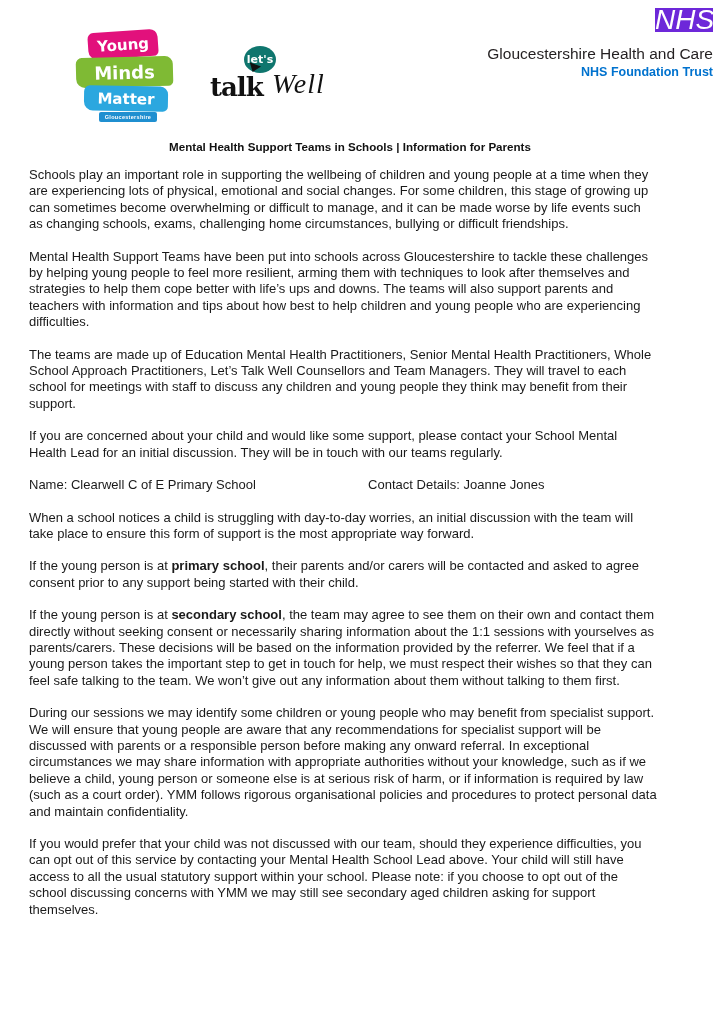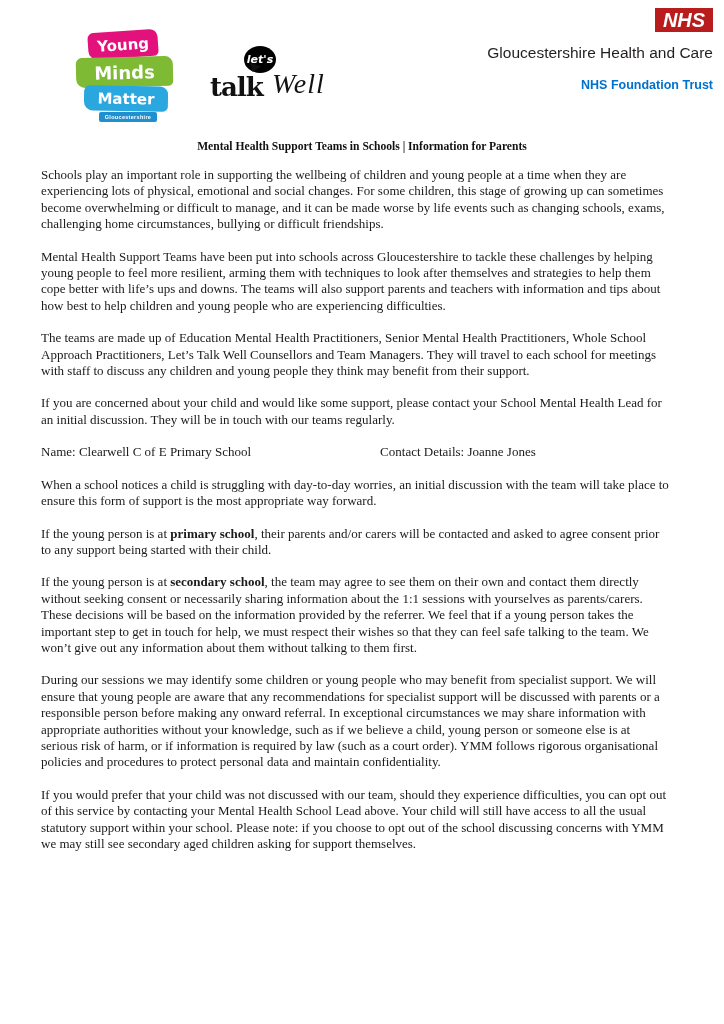--- a/index.html
+++ b/index.html
@@ -33,23 +33,23 @@
     position: absolute; left: 23px; top: 84px; width: 58px; height: 10px;
     background: #1f8fd0; color: #fff; border-radius: 2px;
     font-size: 5.5px; font-weight: bold; text-align: center; line-height: 10px;
     letter-spacing: 0.3px;
   }
 
   
   .talkwell { position: absolute; left: 210px; top: 44px; width: 120px; height: 54px; color: #111; }
   .tw-bubble {
     position: absolute; left: 34px; top: 2px; width: 32px; height: 27px;
-    background: #000000; border-radius: 50%;
+    background: #0f766e; border-radius: 50%;
     display: flex; align-items: center; justify-content: center;
-    color: #fff; font-style: italic; font-weight: bold; font-size: 11px;
+    color: #fff; font-weight: bold; font-size: 11px;
     font-family: "DejaVu Sans", sans-serif;
   }
   .tw-bubble::after {
     content: ""; position: absolute; left: 3px; bottom: -5px;
     width: 0; height: 0;
     border: 6px solid transparent; border-top: 8px solid #111;
     transform: rotate(20deg);
   }
   .tw-talk {
     position: absolute; left: 0; top: 20px;
@@ -58,29 +58,29 @@
   }
   .tw-well {
     position: absolute; left: 62px; top: 24px;
     font-family: Liberation Serif, serif; font-style: italic;
     font-size: 28px; letter-spacing: 1px;
   }
 
   
   .nhs { position: absolute; right: 11px; top: 8px; text-align: right; }
   .nhs-box {
-    display: inline-block; width: 58px; height: 24px; background: #b91c1c;
-    color: #fff; font-style: italic; font-weight: bold; font-size: 20px;
+    display: inline-block; width: 58px; height: 24px; background: #6d28d9;
+    color: #fff; font-style: italic; font-weight: normal; font-size: 28px;
     line-height: 24px; text-align: center; letter-spacing: 0;
   }
   .nhs-org { margin-top: 12px; font-size: 15.5px; font-weight: normal; color: #231f20; }
-  .nhs-sub { margin-top: 16px; font-size: 12.5px; font-weight: bold; color: #0072ce; }
+  .nhs-sub { margin-top: 2px; font-size: 12.5px; font-weight: bold; color: #0072ce; }
 
   
-  .doc { position: absolute; left: 41px; top: 140px; width: 642px; font-family: Liberation Serif, serif; }
+  .doc { position: absolute; left: 29px; top: 140px; width: 642px; }
   .doc-title {
     font-size: 11.6px; font-weight: bold; text-align: center;
     margin: 0 0 14px 0; color: #111;
   }
   .para { font-size: 13px; line-height: 16.4px; margin: 0 14px 16px 0; }
   .para .bold { font-weight: bold; }
   .contact-row .contact-name { display: inline-block; width: 54%; }
 </style>
 </head>
 <body>

